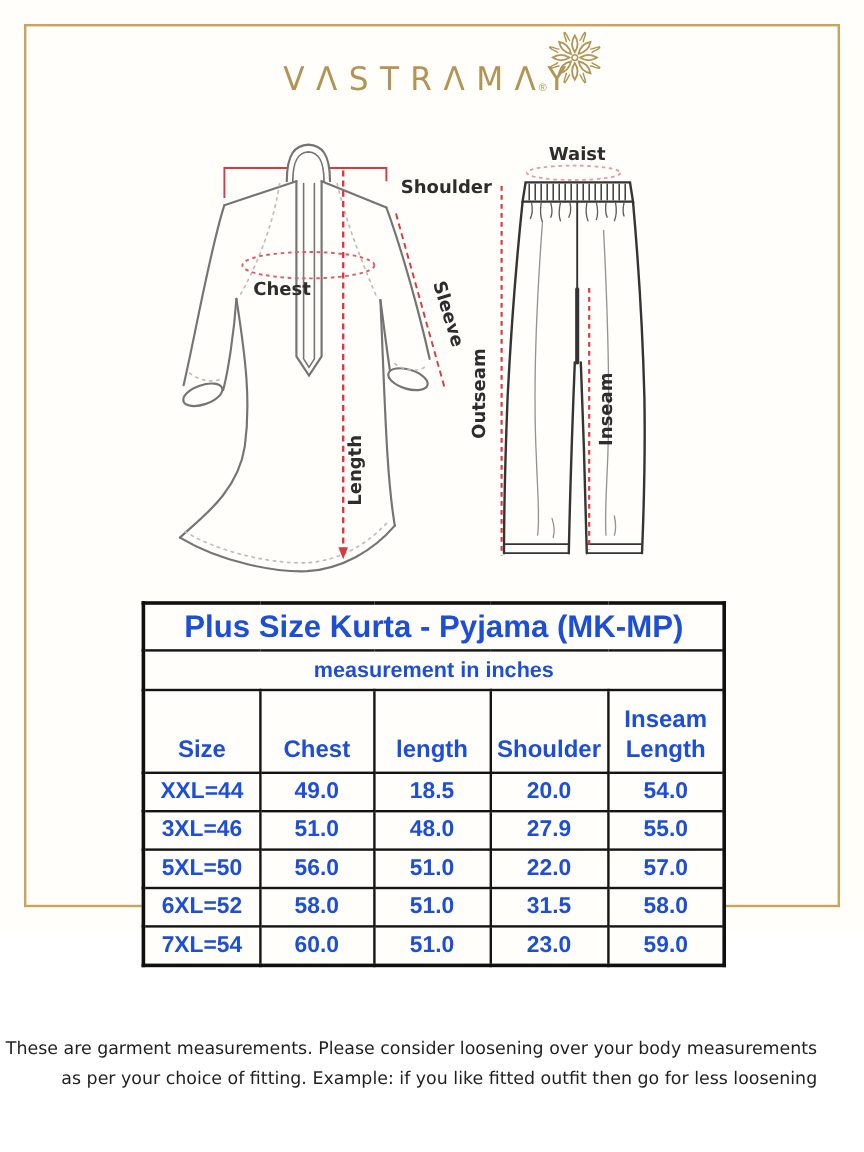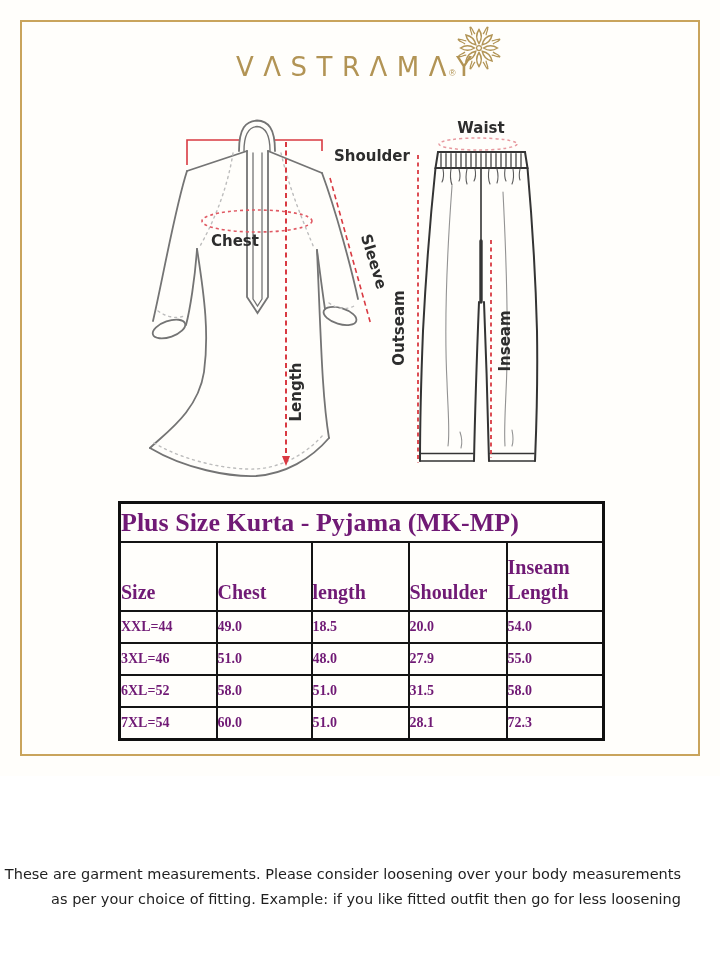--- a/index.html
+++ b/index.html
@@ -21,27 +21,27 @@
 
   
   .diagram{position:absolute;left:0;top:0;width:720px;height:960px;}
   .diagram text{font-family:"DejaVu Sans", sans-serif;font-size:15px;
                 font-weight:bold;fill:#2d2d2d;}
 
   
   table.chart{position:absolute;left:118px;top:501px;width:484px;
               border-collapse:collapse;table-layout:fixed;
               border:3px solid #101010;background:#fffefb;}
-  table.chart td, table.chart th{border:2px solid #141414;color:#701a75;
-              text-align:left;padding:0;overflow:hidden;font-family:Liberation Serif, serif;}
+  table.chart td, table.chart th{border:2px solid #141414;color:#1d4ed8;
+              text-align:center;padding:0;overflow:hidden;}
   tr.t-title td{height:37px;font-size:26px;font-weight:bold;}
   tr.t-sub td{height:31px;font-size:18px;font-weight:bold;}
   tr.t-head th{height:62px;font-size:20px;font-weight:bold;
                vertical-align:bottom;padding-bottom:5px;line-height:1.25;}
-  tr.t-row td{height:30px;font-size:14px;font-weight:bold;margin-top:48px;}
+  tr.t-row td{height:30px;font-size:19px;font-weight:bold;margin-top:48px;}
 
   
   .note{position:absolute;right:39px;top:862px;text-align:right;
         font-family:"DejaVu Sans", sans-serif;font-size:14.5px;color:#1f1f1f;}
   .note div{white-space:nowrap;line-height:25px;}
 </style>
 </head>
 <body>
 
 <div class="page">
@@ -170,20 +170,23 @@
       <col style="width:97px">
         <col style="width:95px">
         <col style="width:97px">
       <col style="width:98px">
         <col style="width:97px">
     </colgroup>
     <tbody>
       <tr class="t-title">
         <td colspan="5">Plus Size Kurta - Pyjama (MK-MP)</td>
       </tr>
+      <tr class="t-sub">
+        <td colspan="5">measurement in inches</td>
+      </tr>
       <tr class="t-head">
         <th>Size</th>
         <th>Chest</th>
         <th>length</th>
         <th>Shoulder</th>
         <th>Inseam Length</th>
       </tr>
       <tr class="t-row">
         <td>XXL=44</td>
         <td>49.0</td>
@@ -192,32 +195,39 @@
         <td>54.0</td>
       </tr>
       <tr class="t-row">
         <td>3XL=46</td>
         <td>51.0</td>
         <td>48.0</td>
         <td>27.9</td>
         <td>55.0</td>
       </tr>
       <tr class="t-row">
+        <td>5XL=50</td>
+        <td>56.0</td>
+        <td>51.0</td>
+        <td>22.0</td>
+        <td>57.0</td>
+      </tr>
+      <tr class="t-row">
         <td>6XL=52</td>
         <td>58.0</td>
         <td>51.0</td>
         <td>31.5</td>
         <td>58.0</td>
       </tr>
       <tr class="t-row">
         <td>7XL=54</td>
         <td>60.0</td>
         <td>51.0</td>
-        <td>28.1</td>
-        <td>72.3</td>
+        <td>23.0</td>
+        <td>59.0</td>
       </tr>
     </tbody>
   </table>
 
   <div class="note">
     <div>Note: These are garment measurements. Please consider loosening over your body measurements</div>
     <div>as per your choice of fitting. Example: if you like fitted outfit then go for less loosening</div>
   </div>
 
 </div>

